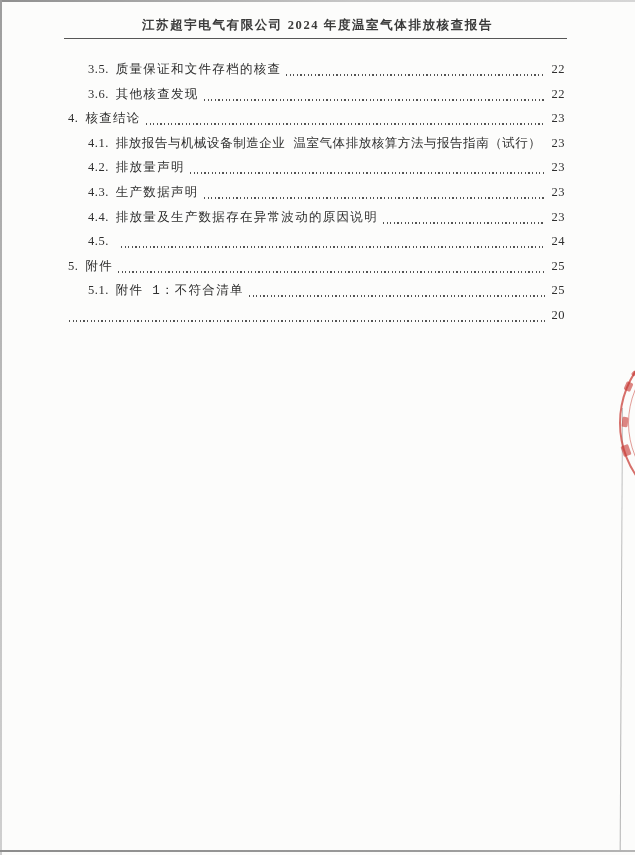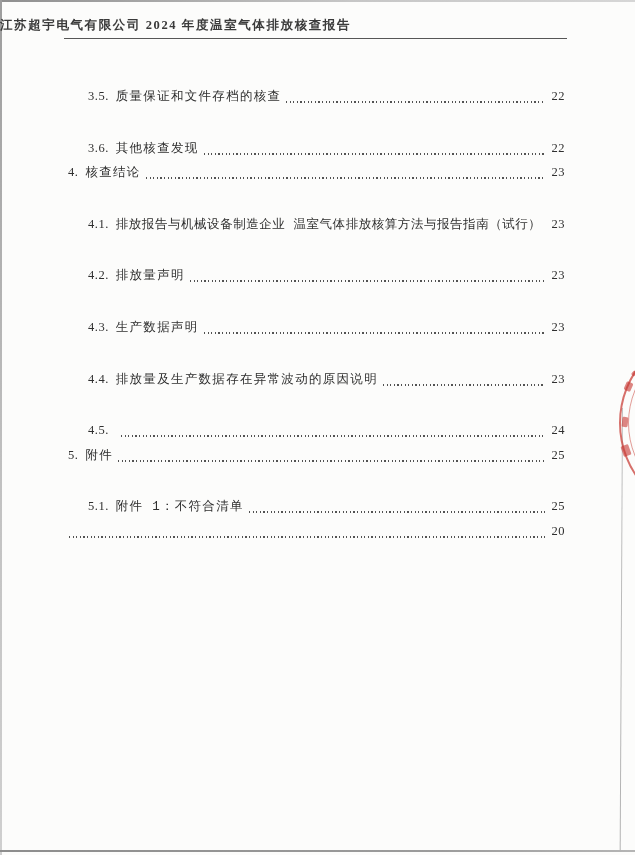--- a/index.html
+++ b/index.html
@@ -19,37 +19,37 @@
                       background:linear-gradient(to bottom,#9d9d9d,#c3c3c3 60%,#cfcfcf); }
   .scan-edge-bottom { position:absolute; top:850px; left:0; width:635px; height:2.4px;
                       background:linear-gradient(to right,#8d8d8d,#9c9c9c 70%,#b5b5b5); }
   .scan-edge-right  { position:absolute; top:408px; left:622px; width:1.4px; height:444px;
                       background:linear-gradient(to bottom,#c2c2c2,#b2b2b2);
                       transform:rotate(0.3deg); transform-origin:top center; }
 
   
   .page-title {
     position:absolute; top:17px; left:0; width:100%;
-    text-align:left; font-size:12.5px; font-weight:bold;
+    text-align:center; font-size:12.5px; font-weight:bold;
     letter-spacing:1.6px; color:#3a3a3a; white-space:nowrap;
   }
   .header-rule {
     position:absolute; top:38px; left:64px; width:503px; height:0;
     border-top:1.6px solid #565656;
   }
 
   
   .toc { position:absolute; top:57px; left:64px; width:501px; }
   .toc-row {
     display:flex; align-items:baseline;
     height:24.6px; font-size:12.5px; line-height:24.6px;
     white-space:nowrap;
   }
   .toc-row.level-1 { padding-left:4px; }
-  .toc-row.level-2 { padding-left:24px;margin-top:27px; }
+  .toc-row.level-2 { padding-left:24px; }
   .toc-num   { letter-spacing:0.5px; margin-right:7px; flex:0 0 auto; }
   .toc-label { letter-spacing:1.3px; flex:0 1 auto; overflow:hidden;font-family:Liberation Mono, monospace; }
   .no-leader .toc-label { letter-spacing:0.55px; }
   .leader {
     flex:1 1 12px; height:2px; align-self:flex-end;
     margin:0 5px 5.5px 5px;
     background-image:repeating-linear-gradient(to right,#525252 0 1.2px,transparent 1.2px 3.6px);
   }
   .no-leader .leader { background:none; margin:0 1px; }
   .toc-page { letter-spacing:0.5px; min-width:15px; text-align:right; flex:0 0 auto; }

